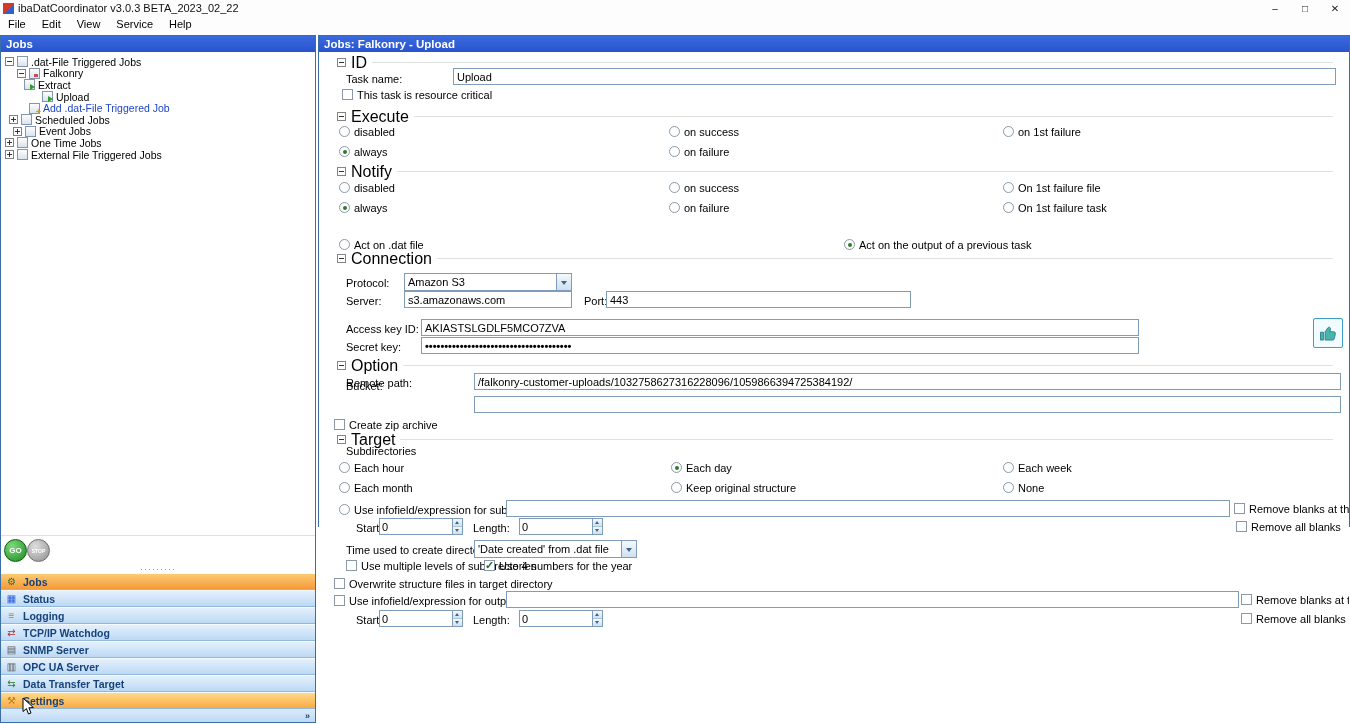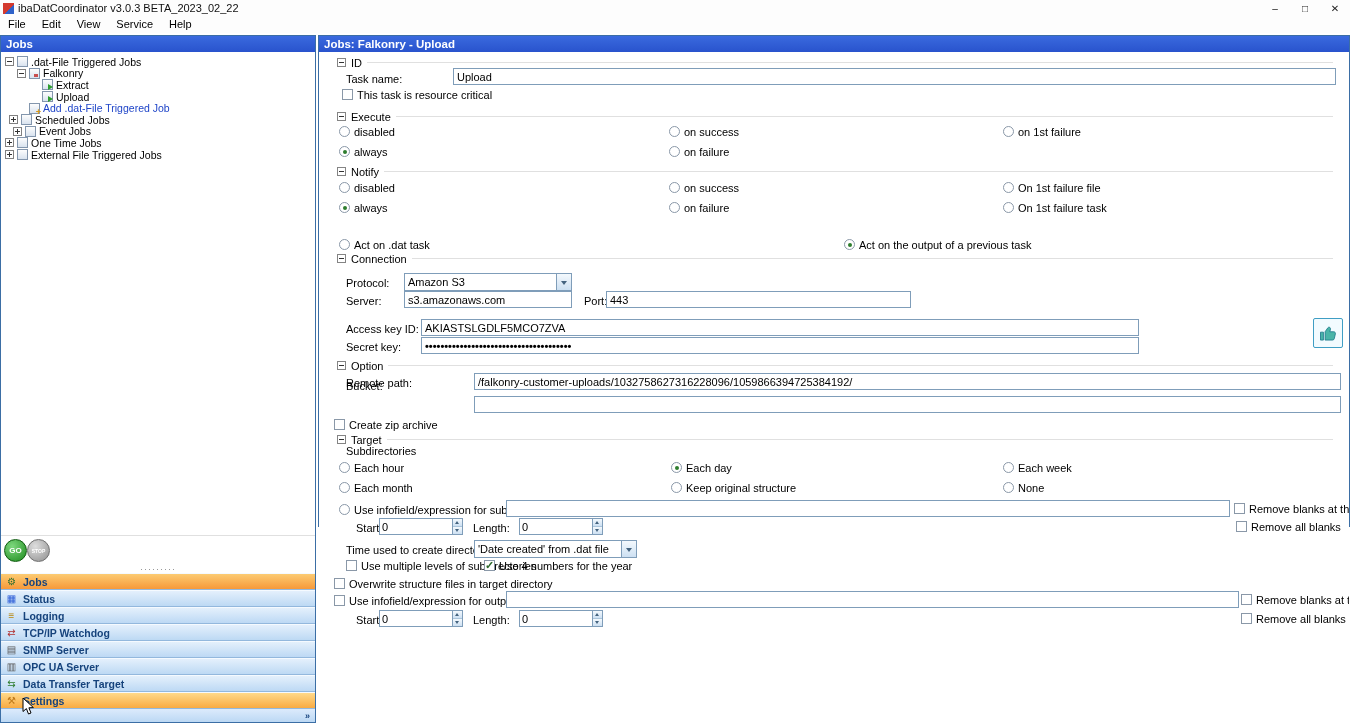--- a/index.html
+++ b/index.html
@@ -44,21 +44,21 @@
   .nav-item.hover  { background:linear-gradient(#ffd98a,#f9ab42); }
   .nicon { width:13px; text-align:center; font-size:10px; flex:none; font-weight:normal; }
   .nav-footer { height:13px; background:linear-gradient(#dcebfc,#bcd8f4); display:flex; justify-content:flex-end; align-items:center; padding-right:5px; margin-top:auto; }
   .chev { font-size:9px; color:#16437c; font-weight:bold; }
 
   
   .content { position:relative; height:670px; background:#fff; overflow:hidden; }
   .sec { position:absolute; left:18px; width:996px; display:flex; align-items:center; gap:5px; height:11px; }
   .sec-box { width:9px; height:9px; border:1px solid #848484; background:#fff; position:relative; flex:none; }
   .sec-box::before { content:""; position:absolute; left:1px; top:3px; width:5px; height:1px; background:#333; }
-  .sec-label { font-size:11px; color:#000; }
+  .sec-label { font-size:16px; color:#000; }
   .sec-line { flex:1; height:1px; background:#e0e0e0; }
   .flabel { position:absolute; font-size:11px; white-space:nowrap; }
   .ti { position:absolute; border:1px solid #7f9db9; height:17px; padding:0 3px; font-family:"Liberation Sans",sans-serif; font-size:11px; background:#fff; }
   .opt, .cbrow { position:absolute; display:flex; align-items:center; gap:4px; height:13px; white-space:nowrap; }
   .radio { position:relative; width:11px; height:11px; border:1px solid #8a98a8; border-radius:50%; background:#fff; flex:none; }
   .radio.sel::after { content:""; position:absolute; left:2.5px; top:2.5px; width:4px; height:4px; border-radius:50%; background:#2d7d2d; }
   .cb { position:relative; width:11px; height:11px; border:1px solid #8a98a8; background:#fff; flex:none; }
   .cb.checked::after { content:"✓"; position:absolute; left:0; top:-2px; font-size:11px; font-weight:bold; color:#2d6a2d; }
   .dd { position:absolute; display:flex; height:18px; border:1px solid #7f9db9; background:#fff; align-items:center; }
   .dd-val { flex:1; padding:0 3px; white-space:nowrap; overflow:hidden; font-size:11px; }
@@ -103,21 +103,21 @@
     <div class="trow" style="padding-left:4px">
       <span class="tbox"></span>
       <span class="ticon"></span>
       <span class="tlabel">.dat-File Triggered Jobs</span>
     </div>
     <div class="trow" style="padding-left:16px">
       <span class="tbox"></span>
       <span class="ticon dat"></span>
       <span class="tlabel">Falkonry</span>
     </div>
-    <div class="trow" style="padding-left:41px">
+    <div class="trow" style="padding-left:23px">
       <span class="ticon run"></span>
       <span class="tlabel">Extract</span>
     </div>
     <div class="trow" style="padding-left:41px">
       <span class="ticon run"></span>
       <span class="tlabel">Upload</span>
     </div>
     <div class="trow" style="padding-left:28px">
       <span class="ticon addi"></span>
       <span class="tlabel blue">Add .dat-File Triggered Job</span>
@@ -258,21 +258,21 @@
       <span class="radio"></span>
         <span>on failure</span>
     </div>
     <div class="opt" style="left:684px;top:149px">
       <span class="radio"></span>
         <span>On 1st failure task</span>
     </div>
 
     <div class="opt" style="left:20px;top:186px">
       <span class="radio"></span>
-        <span>Act on .dat task</span>
+        <span>Act on .dat file</span>
     </div>
     <div class="opt" style="left:525px;top:186px">
       <span class="radio sel"></span>
         <span>Act on the output of a previous task</span>
     </div>
 
     <div class="sec" style="top:201px">
       <span class="sec-box"></span>
       <span class="sec-label">Connection</span>
       <span class="sec-line"></span>

